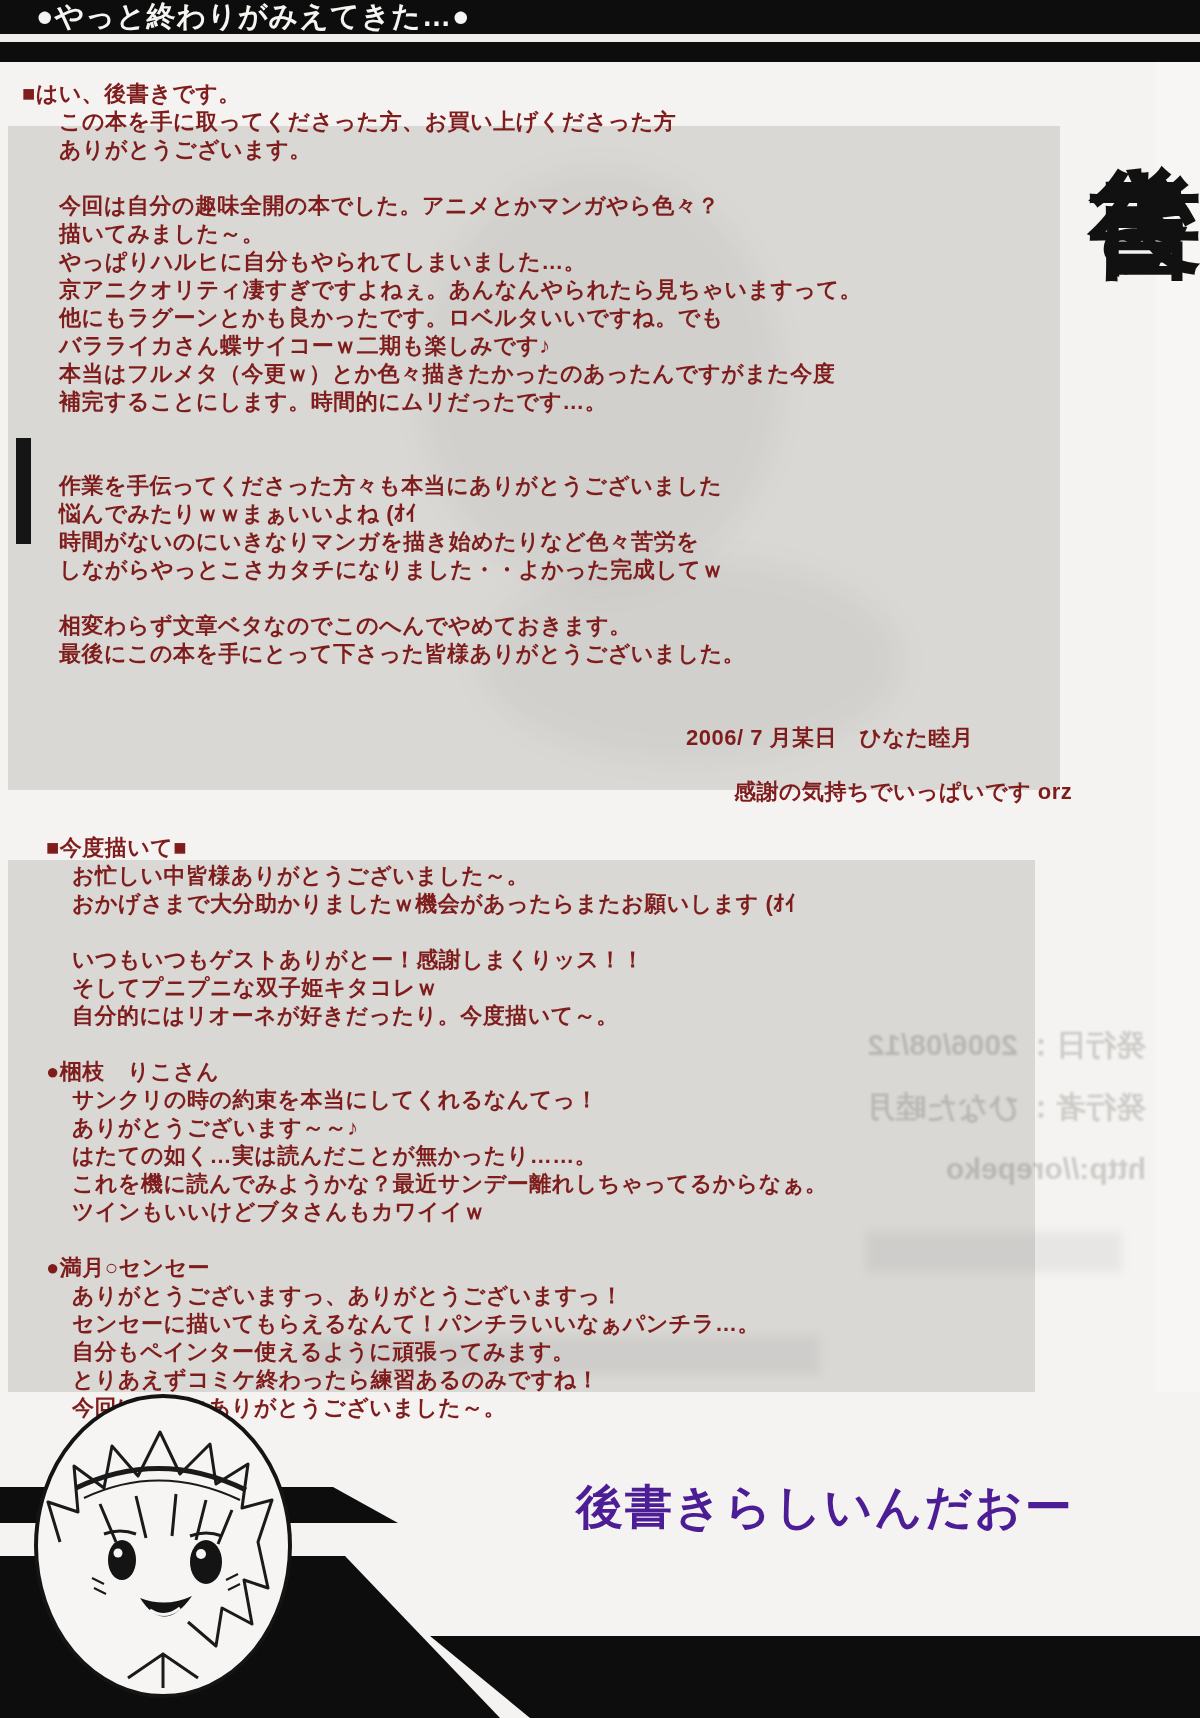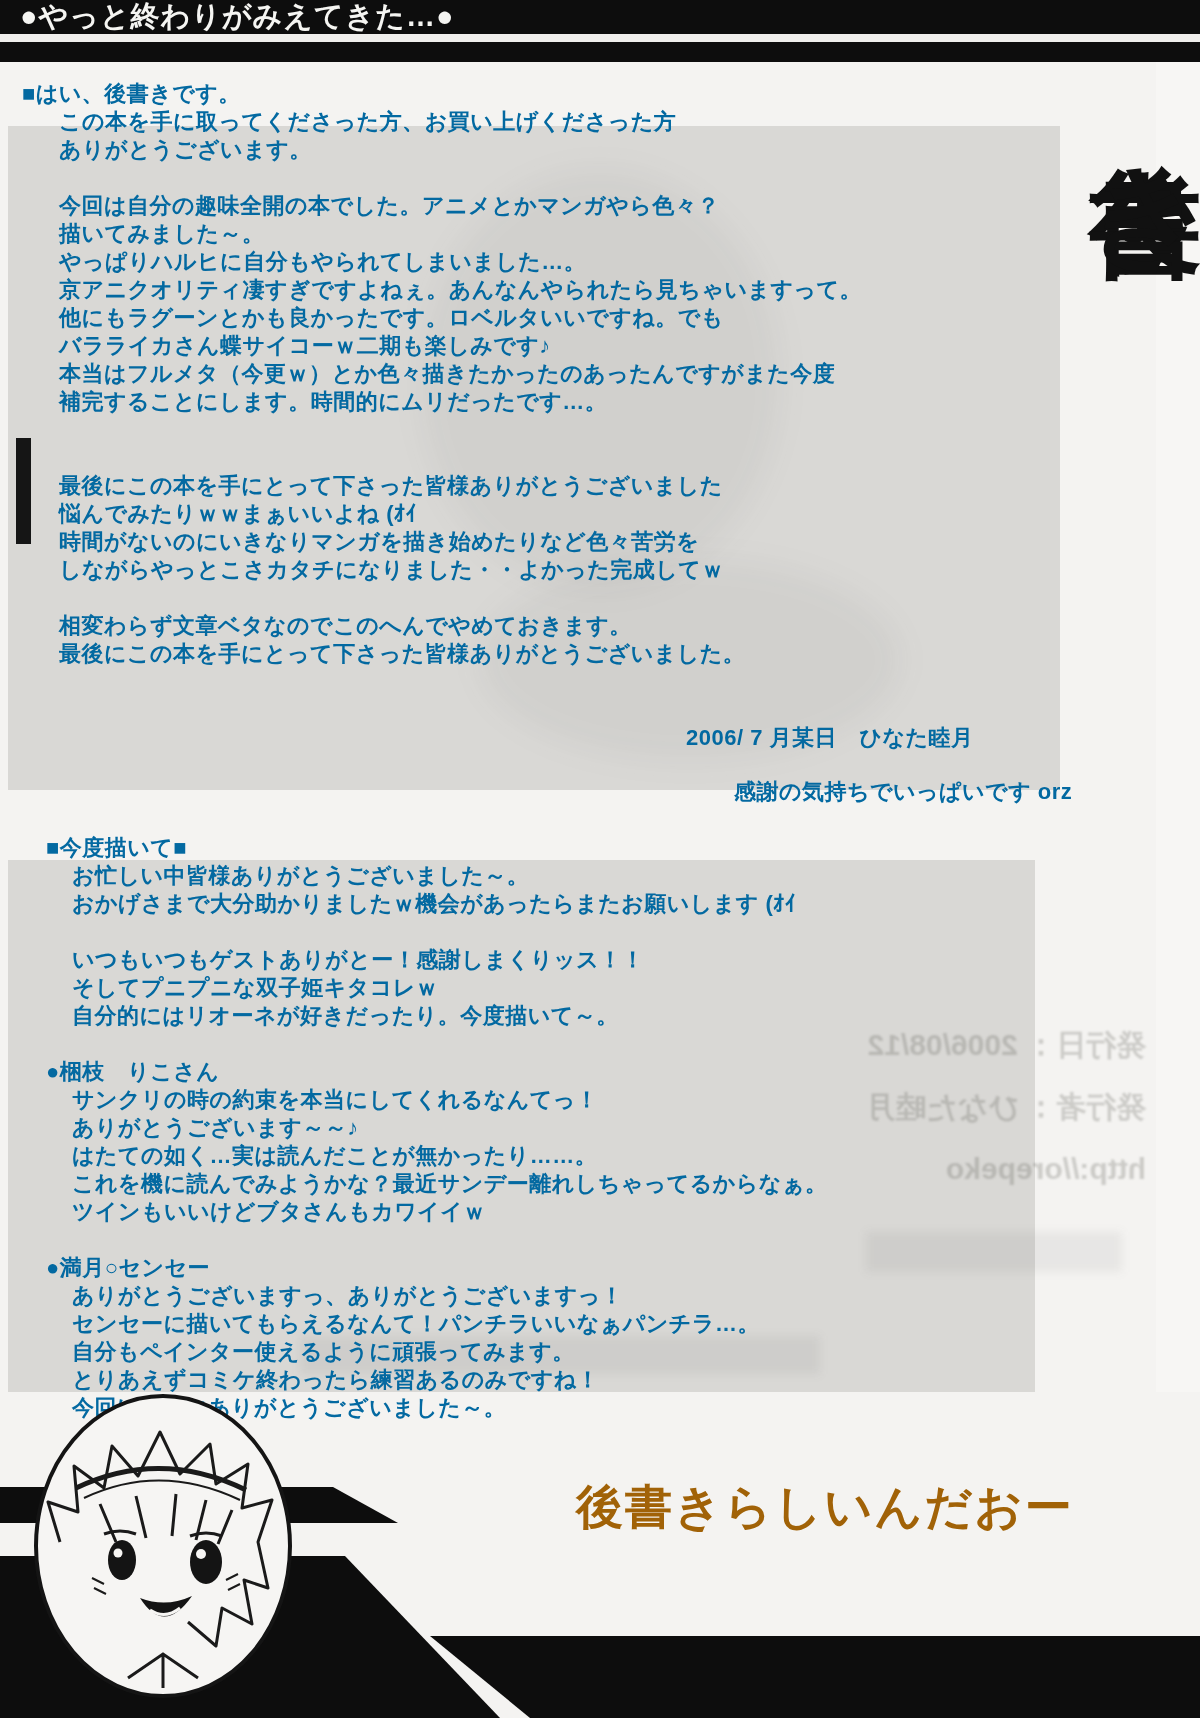--- a/index.html
+++ b/index.html
@@ -6,21 +6,21 @@
   body{
     width:1200px;height:1718px;position:relative;overflow:hidden;
     background:#f4f3f1;
     font-family:"Liberation Sans","DejaVu Sans",sans-serif;
   }
   
   .top-bar{
     position:absolute;left:0;top:0;width:1200px;height:34px;
     background:#0d0d0d;color:#f5f5f2;
     font-weight:700;font-size:29px;line-height:33px;
-    padding-left:20px;box-sizing:border-box;
+    padding-left:36px;box-sizing:border-box;
     letter-spacing:1px;white-space:nowrap;
   }
   .top-gap{position:absolute;left:0;top:34px;width:1200px;height:8px;background:#efeeec;}
   .top-bar2{position:absolute;left:0;top:42px;width:1200px;height:20px;background:#0d0d0d;}
 
   
   .shade{position:absolute;background:#d9d8d5;}
   .shadeA{left:8px;top:126px;width:1052px;height:664px;}
   .shadeB{left:8px;top:860px;width:1027px;height:532px;}
   .scan-tick{position:absolute;left:16px;top:438px;width:15px;height:106px;background:#151515;}
@@ -36,21 +36,21 @@
 
   
   .ghost-lines{position:absolute;left:836px;top:1014px;width:310px;
     color:rgba(100,99,95,0.28);font-weight:700;font-size:30px;}
   .ghost-lines .gline{height:62px;line-height:62px;transform:scaleX(-1);
     white-space:nowrap;filter:blur(1.2px);}
 
   
   .main-text{
     position:absolute;left:22px;top:80px;width:1030px;
-    color:#0369a1;font-weight:700;font-size:22px;
+    color:#7f1d1d;font-weight:700;font-size:22px;
   }
   .main-text .line{height:28px;line-height:28px;white-space:pre;letter-spacing:0.5px;}
   .main-text .blank{height:28px;}
   .main-text .h0{margin-left:0;}
   .main-text .b0{margin-left:37px;}
   .main-text .h1{margin-left:24px;}
   .main-text .b1{margin-left:50px;}
   .main-text .date{margin-left:664px;}
   .main-text .credit{margin-left:386px;}
   .main-text .orz{margin-left:712px;margin-top:26px;}
@@ -61,21 +61,21 @@
     writing-mode:vertical-rl;text-orientation:upright;
     font-family:"DejaVu Serif","Liberation Serif",serif;
     font-weight:700;font-size:112px;letter-spacing:6px;color:#111;
   }
 
   
   .footer-svg{position:absolute;left:0;top:1392px;}
   .footer-caption{
     position:absolute;left:576px;top:1476px;
     font-family:"DejaVu Serif","Liberation Serif",serif;
-    font-weight:700;font-size:47px;letter-spacing:2px;color:#a16207;
+    font-weight:700;font-size:47px;letter-spacing:2px;color:#4c1d95;
     white-space:nowrap;
   }
 </style>
 </head>
 <body>
 
 <div class="top-bar">
   <span>●やっと終わりがみえてきた…●</span>
 </div>
 <div class="top-gap"></div>
@@ -104,21 +104,21 @@
     <div class="line b0">今回は自分の趣味全開の本でした。アニメとかマンガやら色々？</div>
     <div class="line b0">描いてみました～。</div>
     <div class="line b0">やっぱりハルヒに自分もやられてしまいました…。</div>
     <div class="line b0">京アニクオリティ凄すぎですよねぇ。あんなんやられたら見ちゃいますって。</div>
     <div class="line b0">他にもラグーンとかも良かったです。ロベルタいいですね。でも</div>
     <div class="line b0">バラライカさん蝶サイコーｗ二期も楽しみです♪</div>
     <div class="line b0">本当はフルメタ（今更ｗ）とか色々描きたかったのあったんですがまた今度</div>
     <div class="line b0">補完することにします。時間的にムリだったです…。</div>
     <div class="line blank">&nbsp;</div>
     <div class="line blank">&nbsp;</div>
-    <div class="line b0">最後にこの本を手にとって下さった皆様ありがとうございました</div>
+    <div class="line b0">作業を手伝ってくださった方々も本当にありがとうございました</div>
     <div class="line b0">悩んでみたりｗｗまぁいいよね (ｵｲ</div>
     <div class="line b0">時間がないのにいきなりマンガを描き始めたりなど色々苦労を</div>
     <div class="line b0">しながらやっとこさカタチになりました・・よかった完成してｗ</div>
     <div class="line blank">&nbsp;</div>
     <div class="line b0">相変わらず文章ベタなのでこのへんでやめておきます。</div>
     <div class="line b0">最後にこの本を手にとって下さった皆様ありがとうございました。</div>
     <div class="line blank">&nbsp;</div>
     <div class="line blank">&nbsp;</div>
     <div class="line date">2006/ 7 月某日　ひなた睦月</div>
     <div class="line orz">感謝の気持ちでいっぱいです orz</div>

